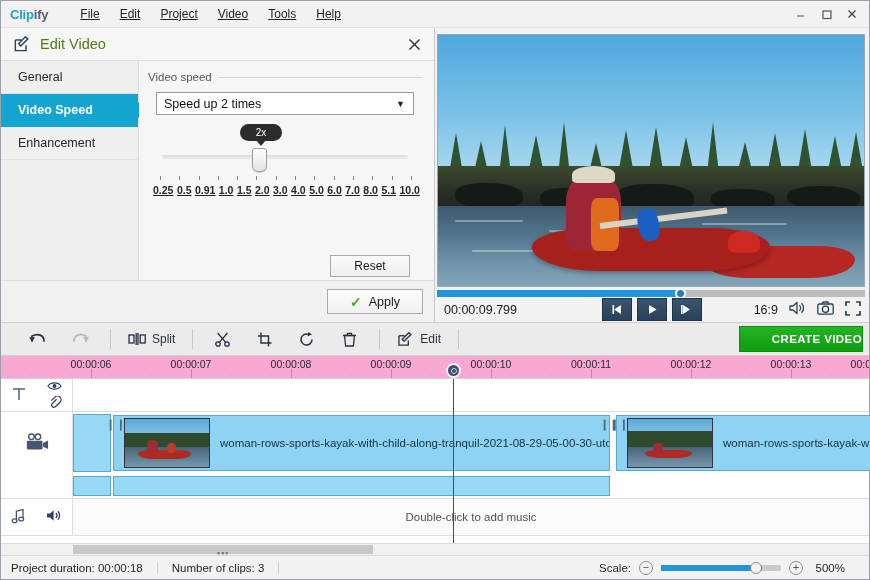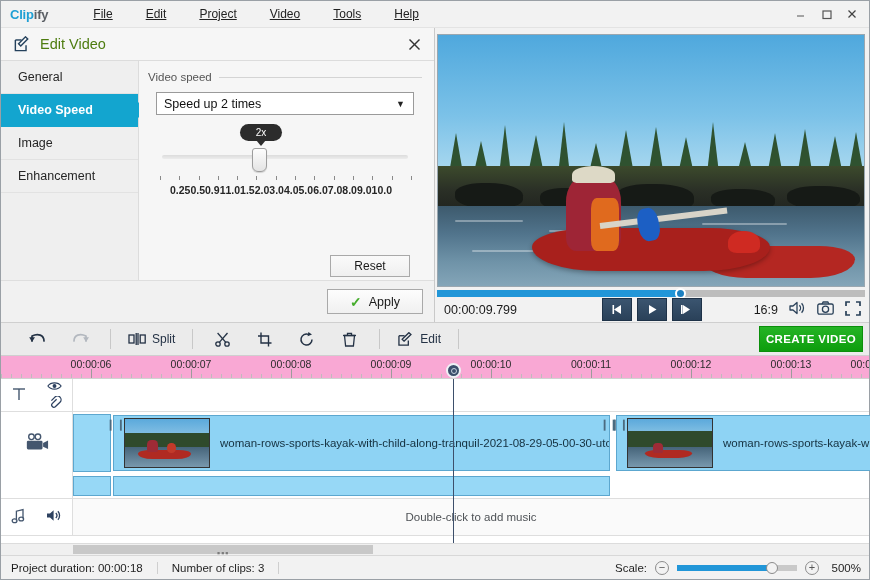--- a/index.html
+++ b/index.html
@@ -50,21 +50,21 @@
   .menubar {
     display: flex;
     margin-left: 22px;
     gap: 0px;
   }
   .menu-item {
     padding: 2px 10px;
     font-size: 12px;
     color: #222;
   }
-  .menu-item u { text-decoration: underline; margin-left: 13px; }
+  .menu-item u { text-decoration: underline; }
   .winbtns {
     position: absolute;
     right: 4px;
     top: 0;
     height: 26px;
     display: flex;
     align-items: center;
   }
   .winbtn {
     width: 26px; height: 22px;
@@ -256,24 +256,25 @@
     display: flex;
     justify-content: space-between;
   }
   .ticks i {
     display: block;
     width: 1px; height: 4px;
     background: #8a8a8a;
   }
   .ticklabels {
     position: absolute;
-    left: 5px; right: 13px;
+    left: 5px; right: 2px;
     top: 60px;
     display: flex;
-    justify-content: center;
+    justify-content: space-between;
+    text-decoration: underline;
   }
   .ticklabels span {
     font-size: 10.5px;
     color: #262626;
     font-weight: bold;
   }
   .btn-reset {
     position: absolute;
     right: 12px;
     top: 131px;
@@ -529,30 +530,30 @@
     font-size: 12px;
   }
   .tool.disabled { color: #b3b8bf; }
   .sep {
     width: 1px; height: 20px;
     background: #c8c8c8;
     margin: 0 9px;
   }
   .create-video {
     margin-left: auto;
-    width: 104px; height: 26px;
+    width: 124px; height: 26px;
     background: linear-gradient(#25b425,#0d9d0d);
     border: 1px solid #0b8f0b;
     color: #ffffff;
     font-size: 11.5px;
     font-weight: bold;
     letter-spacing: .4px;
     display: flex;
     align-items: center;
-    justify-content: center;
+    justify-content: flex-end;
     box-sizing: border-box;
   }
 
   
   .ruler {
     height: 22px;
     flex: 0 0 auto;
     background: #f9a8d4;
     border-bottom: 1px solid #d2d2d2;
     position: relative;
@@ -726,21 +727,21 @@
   
   .statusbar {
     height: 24px;
     flex: 0 0 auto;
     background: #f2f2f2;
     border-top: 1px solid #d8d8d8;
     display: flex;
     align-items: center;
     font-size: 11.5px;
     color: #1f1f1f;
-    padding: 0 8px 0 10px;
+    padding: 0 24px 0 10px;
     box-sizing: border-box;
   }
   .status-cell {
     padding-right: 14px;
     margin-right: 14px;
     border-right: 1px solid #cfcfcf;
     white-space: nowrap;
   }
   .status-cell.last { border-right: 1px solid #cfcfcf; }
   .scale-group {
@@ -842,21 +843,20 @@
               <line x1="1.5" y1="1.5" x2="11.5" y2="11.5" stroke="#333" stroke-width="1.4"></line>
               <line x1="11.5" y1="1.5" x2="1.5" y2="11.5" stroke="#333" stroke-width="1.4"></line>
             </svg>
         </div>
       </div>
 
       <div class="dialog-body">
         <div class="dlg-sidebar">
           <div class="dlg-tab"><span>General</span></div>
           <div class="dlg-tab active"><span>Video Speed</span></div>
-          <div class="dlg-tab"><span>Image</span></div>
           <div class="dlg-tab"><span>Enhancement</span></div>
         </div>
 
         <div class="dlg-main">
           <div class="group-legend">
             <span>Video speed</span>
             <div class="rule"></div>
           </div>
 
           <div class="speed-select">
@@ -892,21 +892,21 @@
               <span>0.91</span>
               <span>1.0</span>
               <span>1.5</span>
               <span>2.0</span>
               <span>3.0</span>
               <span>4.0</span>
               <span>5.0</span>
               <span>6.0</span>
               <span>7.0</span>
               <span>8.0</span>
-              <span>9.0</span>
+              <span>5.1</span>
               <span>10.0</span>
             </div>
             <div class="btn-reset">
               <span>Reset</span>
             </div>
           </div>
         </div>
       </div>
 
       <div class="dialog-footer">

